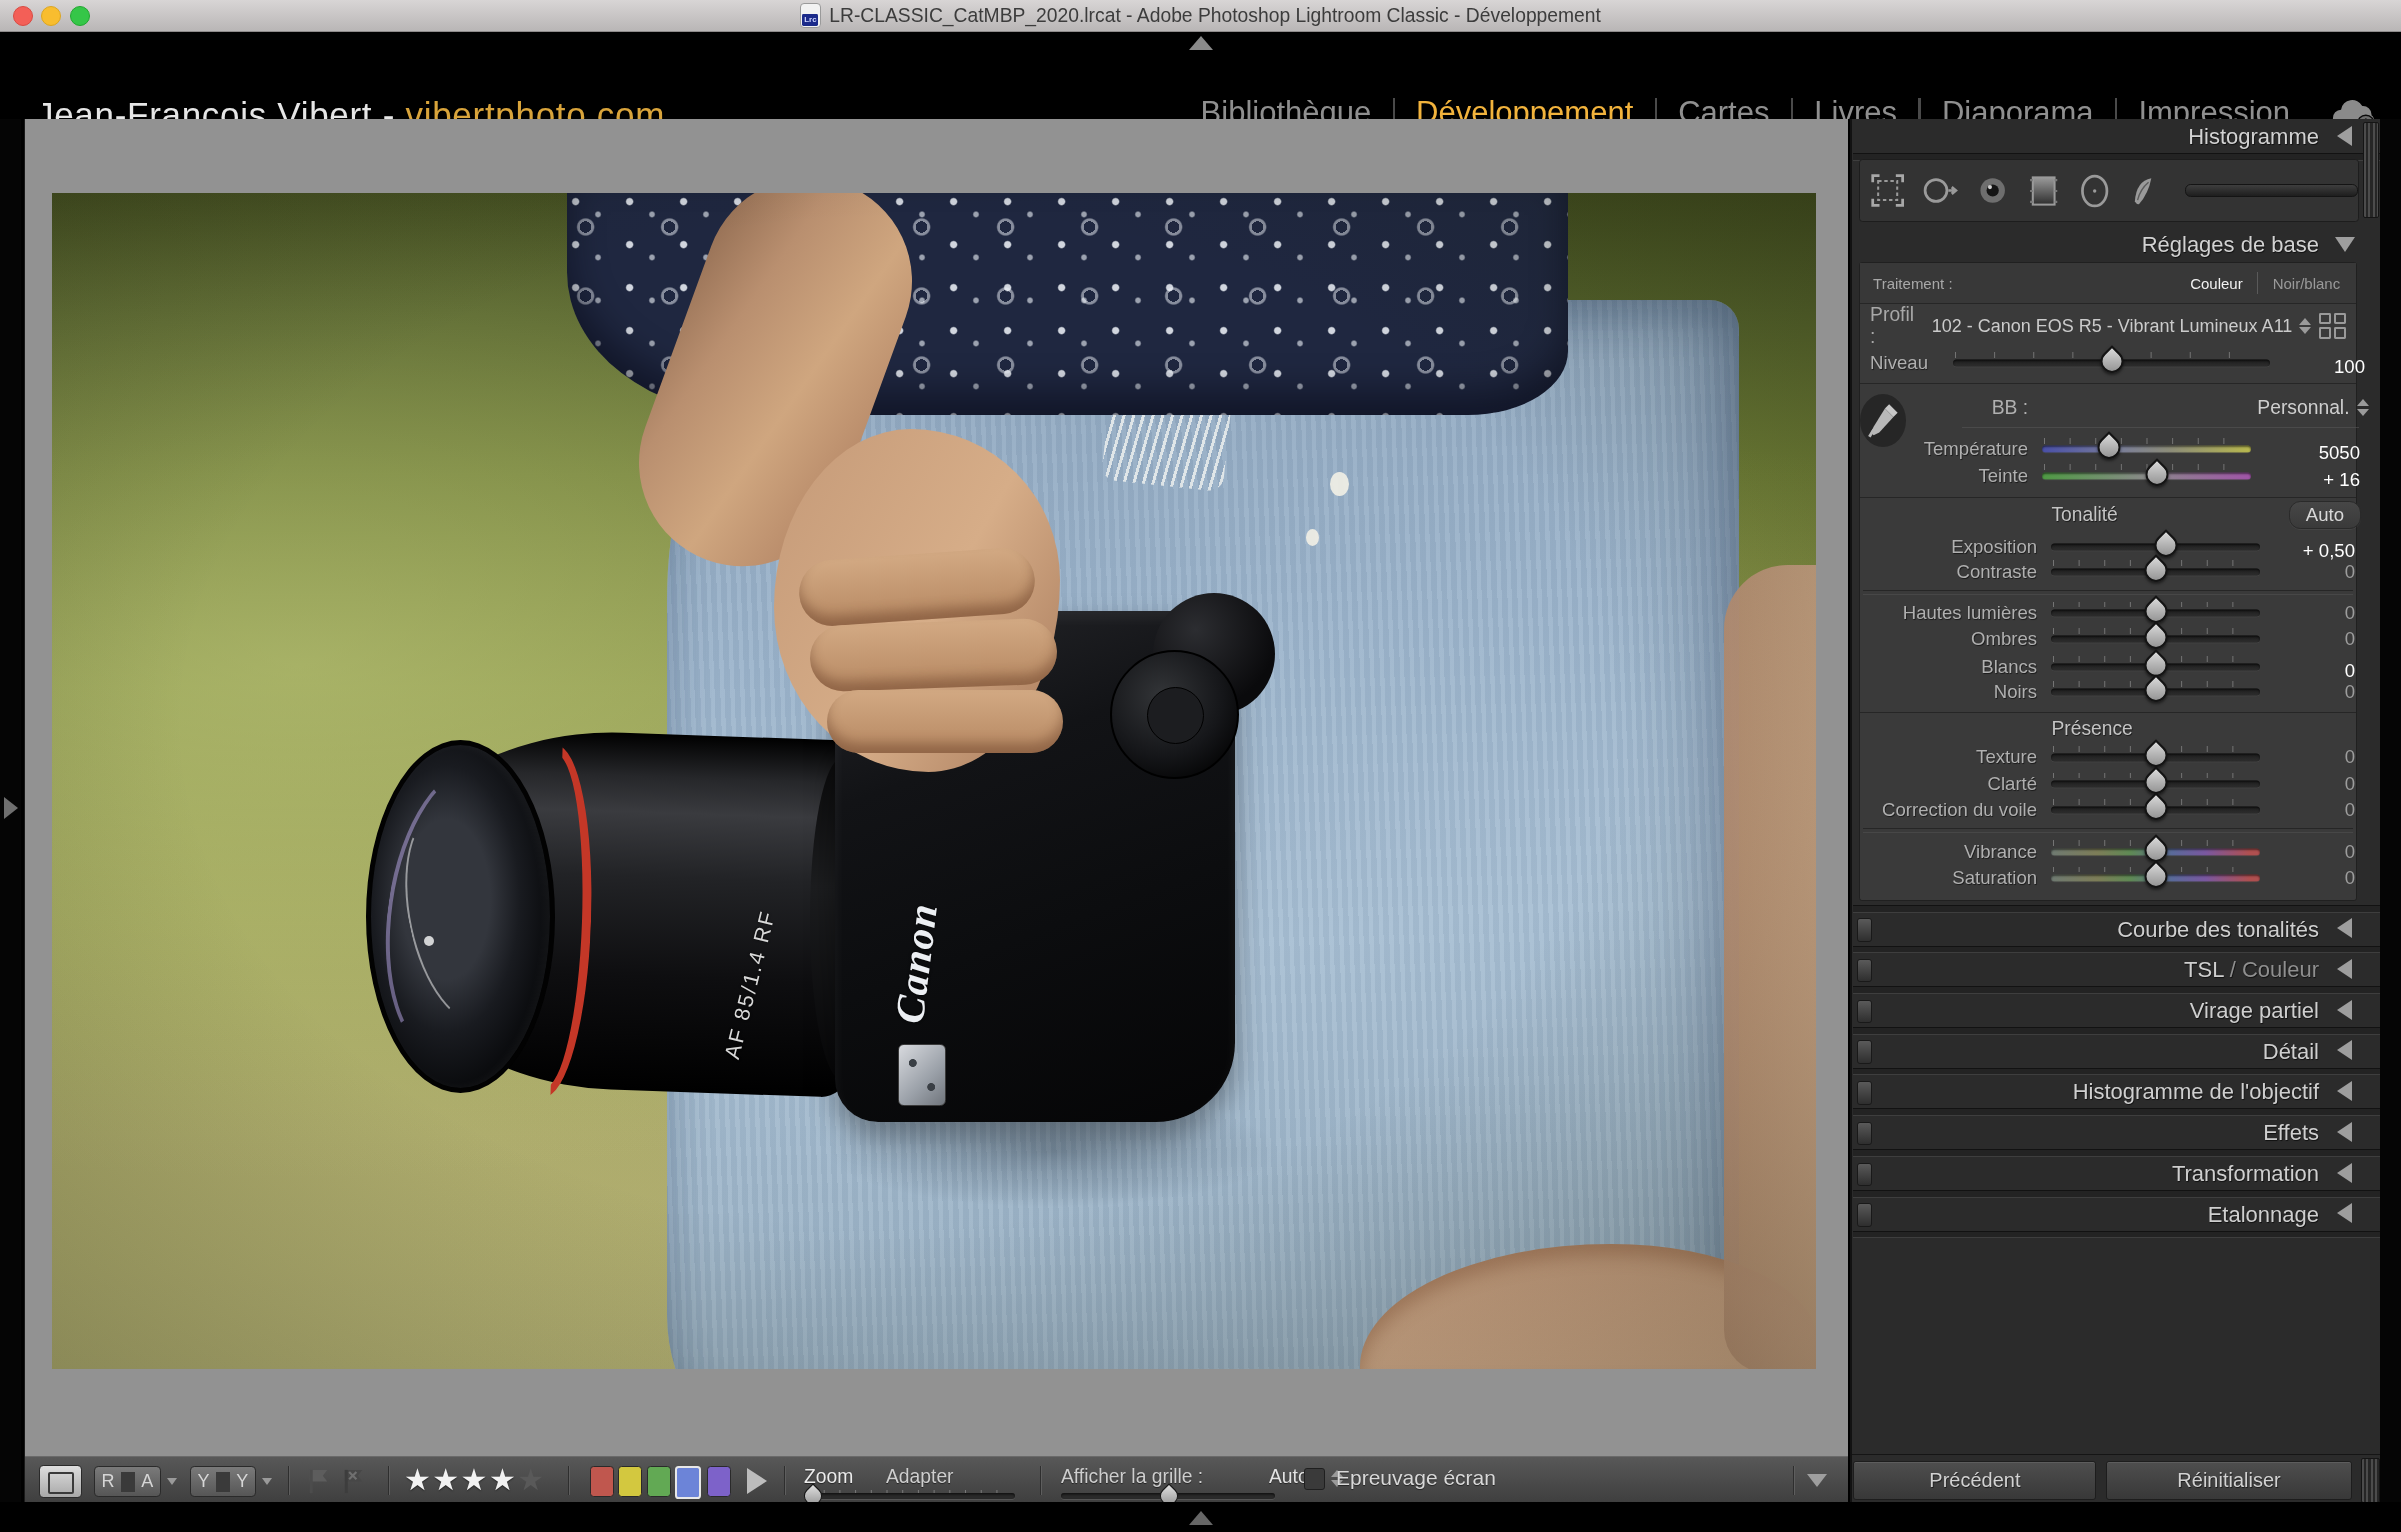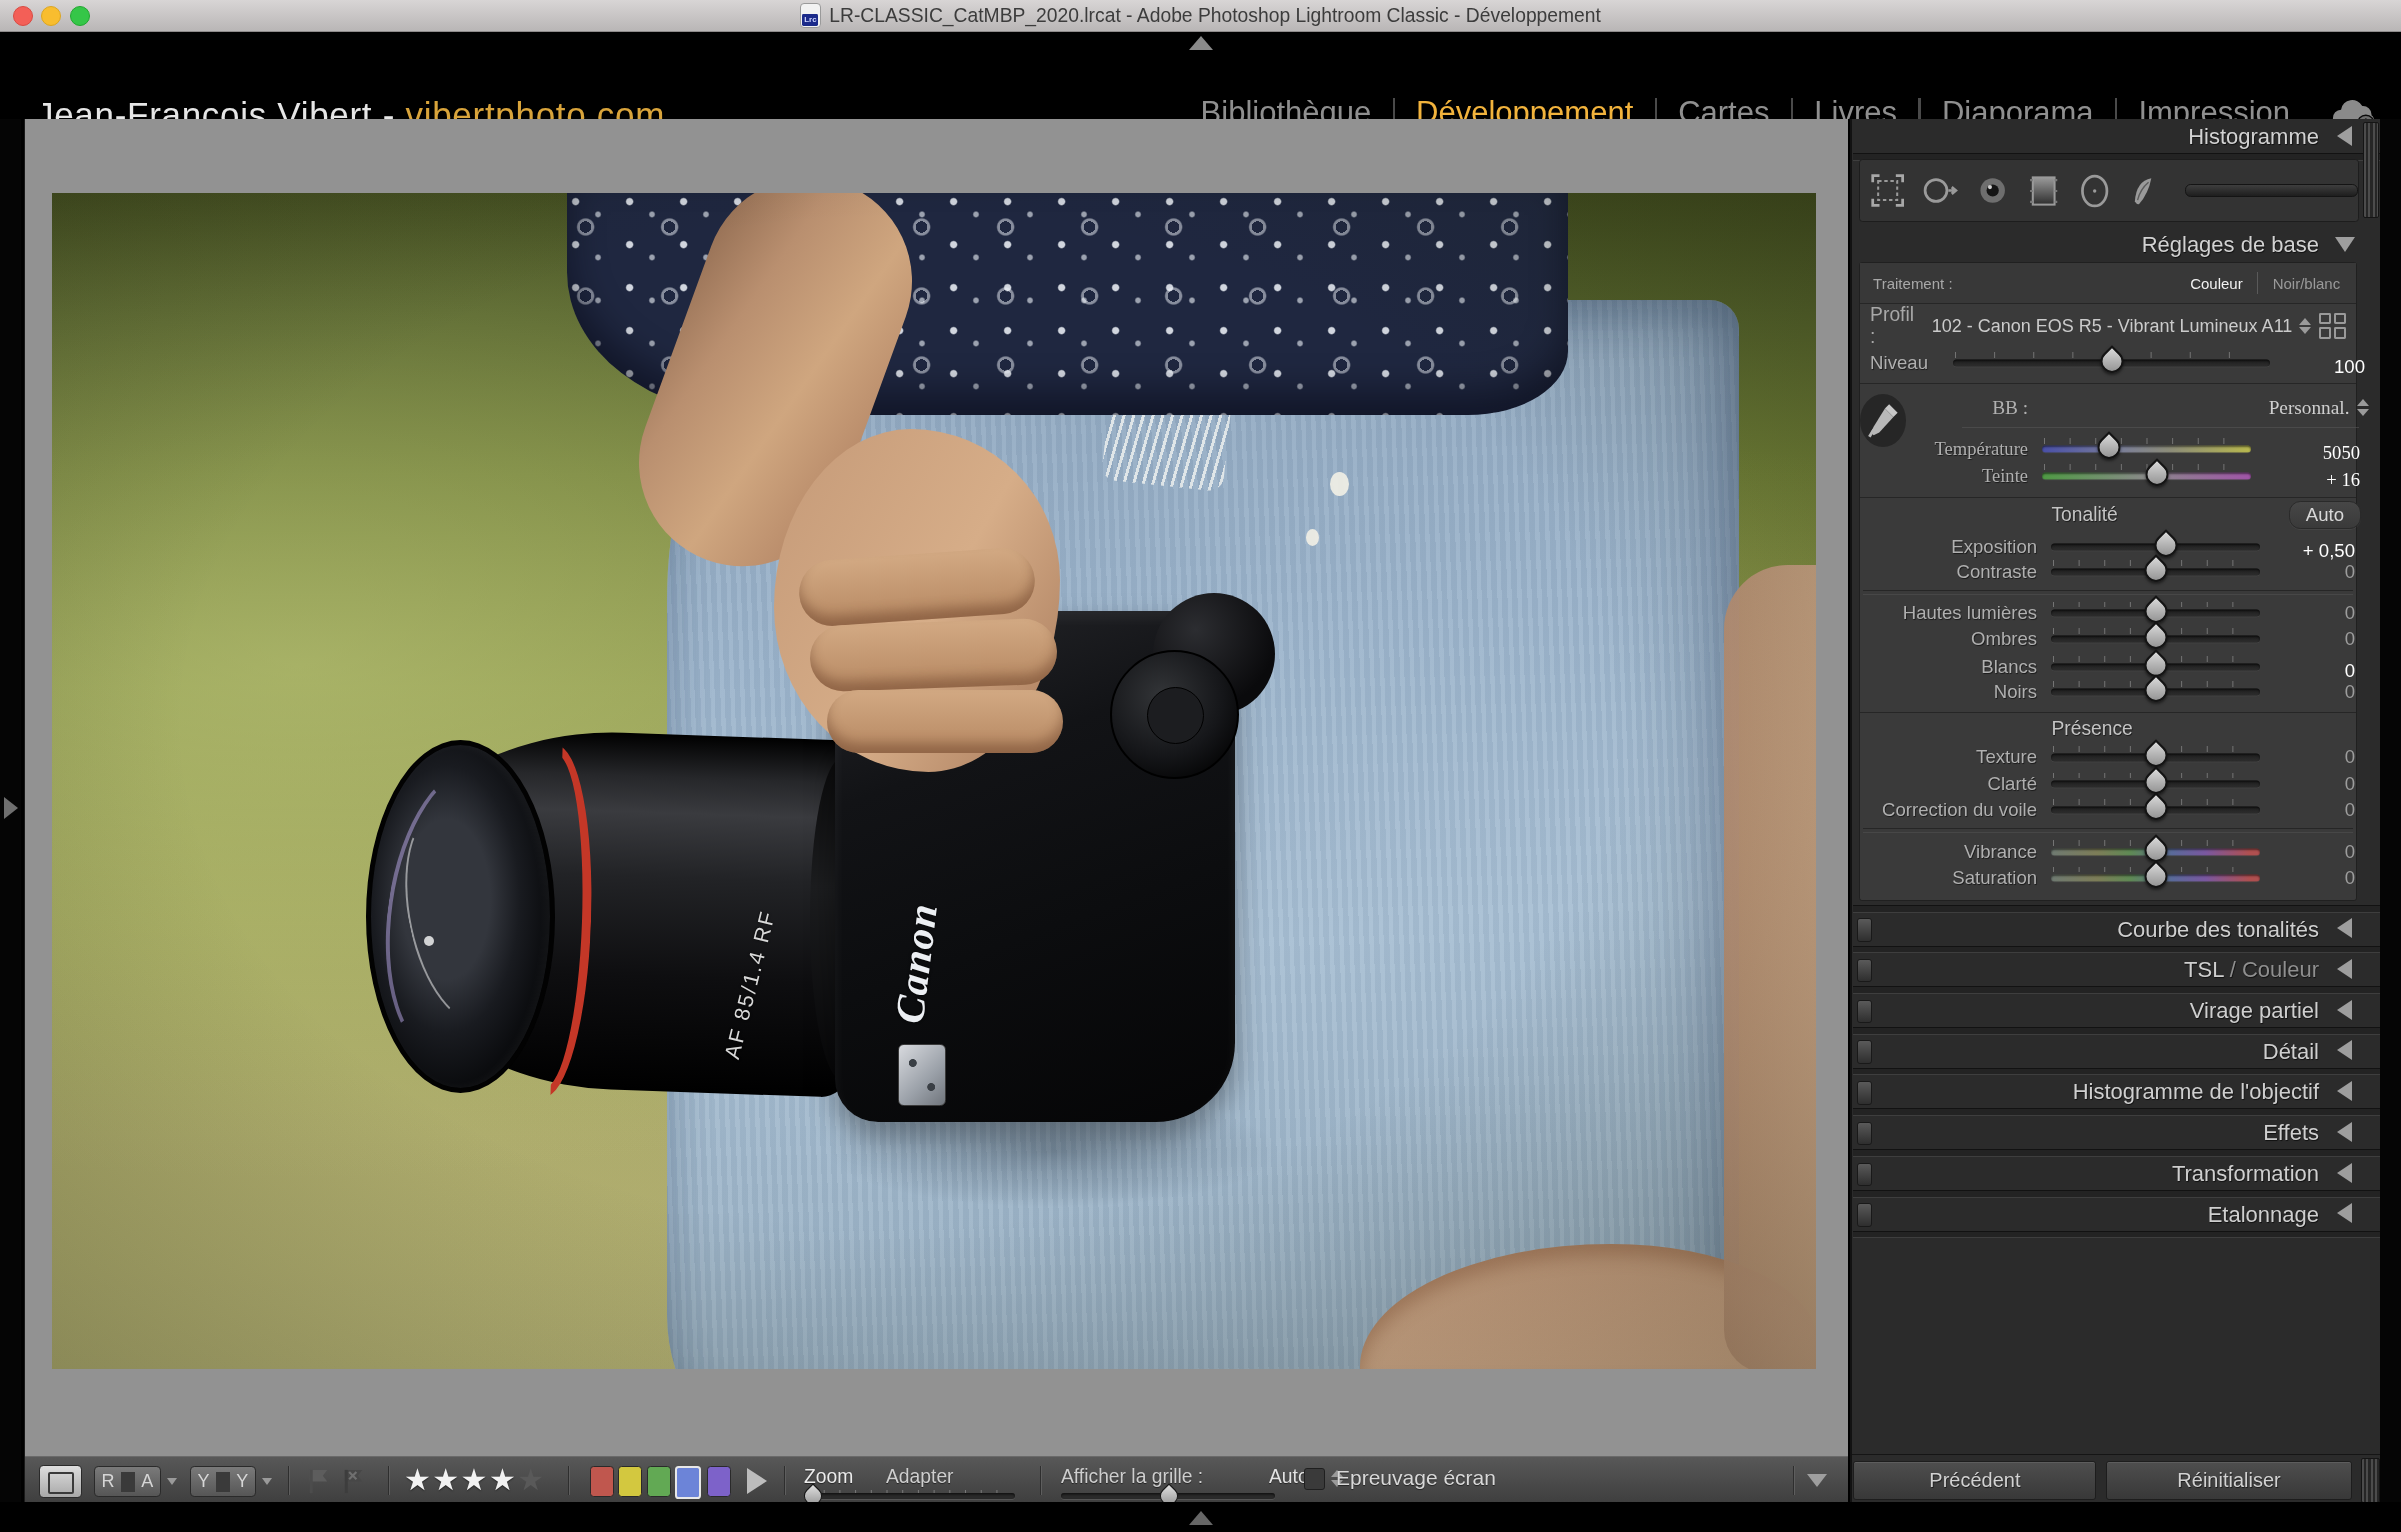--- a/index.html
+++ b/index.html
@@ -178,21 +178,21 @@
   .track{position:absolute;left:0;right:0;top:50%;height:7.1px;transform:translateY(-50%);
     background:linear-gradient(#1c1c1c,#2e2e2e);border-radius:4.3px;box-shadow:inset 0 1.4px 2.1px rgba(0,0,0,.6),0 0.7px 0 rgba(255,255,255,.08);}
   .track.temp{background:linear-gradient(90deg,#4a50a8,#7b7f98 38%,#8d8d78 62%,#b8b84e);}
   .track.tint{background:linear-gradient(90deg,#4f9a44,#8a8a8a 50%,#a055a8);}
   .track.rainbow{background:linear-gradient(90deg,#6f7a72,#7d7d58 22%,#5f8a55 38%,#5a6a9a 58%,#7a58a0 74%,#b05050 95%);}
   .ticks{position:absolute;left:2.1px;right:2.1px;top:2.1px;height:5.7px;
     background-image:linear-gradient(90deg,#747474 0 1.4px,transparent 1.4px);background-size:12.5% 100%;}
   .thumb{position:absolute;top:50%;width:19.3px;height:19.3px;background:linear-gradient(135deg,#d9d9d9,#8a8a8a);
     border:2.1px solid #141414;border-radius:0 50% 50% 50%;transform:translate(-50%,-56%) rotate(45deg);
     box-shadow:1.4px 1.4px 2.9px rgba(0,0,0,.5);}
-  #wb-section{display:flex;padding:5.7px 0 10px 0;font-family:Liberation Serif, serif;}
+  #wb-section{display:flex;padding:5.7px 0 10px 0;}
   #wb-left{width:56px;display:flex;align-items:flex-start;justify-content:center;padding-top:4.3px;}
   #dropper-bg{width:46px;height:53px;border-radius:50%;background:#262626;display:flex;align-items:center;justify-content:center;}
   #wb-right{flex:1;}
   #wb-row{display:grid;grid-template-columns:122px 209px 110px;column-gap:14.3px;align-items:center;height:36px;
     font-size:19.3px;color:#b0b0b0;}
   #wb-row .wbv{display:flex;align-items:center;justify-content:flex-end;color:#cfcfcf;}
   #wb-divider{height:1.4px;background:#555;margin:1.4px 17px 5.7px 56px;opacity:.6;}
   .tone-head{display:grid;grid-template-columns:177px 209px 96px;column-gap:14.3px;align-items:center;height:34px;}
   .tone-head .t{grid-column:2;font-size:19.3px;color:#c4c4c4;text-shadow:0.7px 0.7px 0.7px rgba(0,0,0,.55);}
   .auto-btn{grid-column:3;justify-self:end;margin-right:10px;background:linear-gradient(#474747,#3a3a3a);

